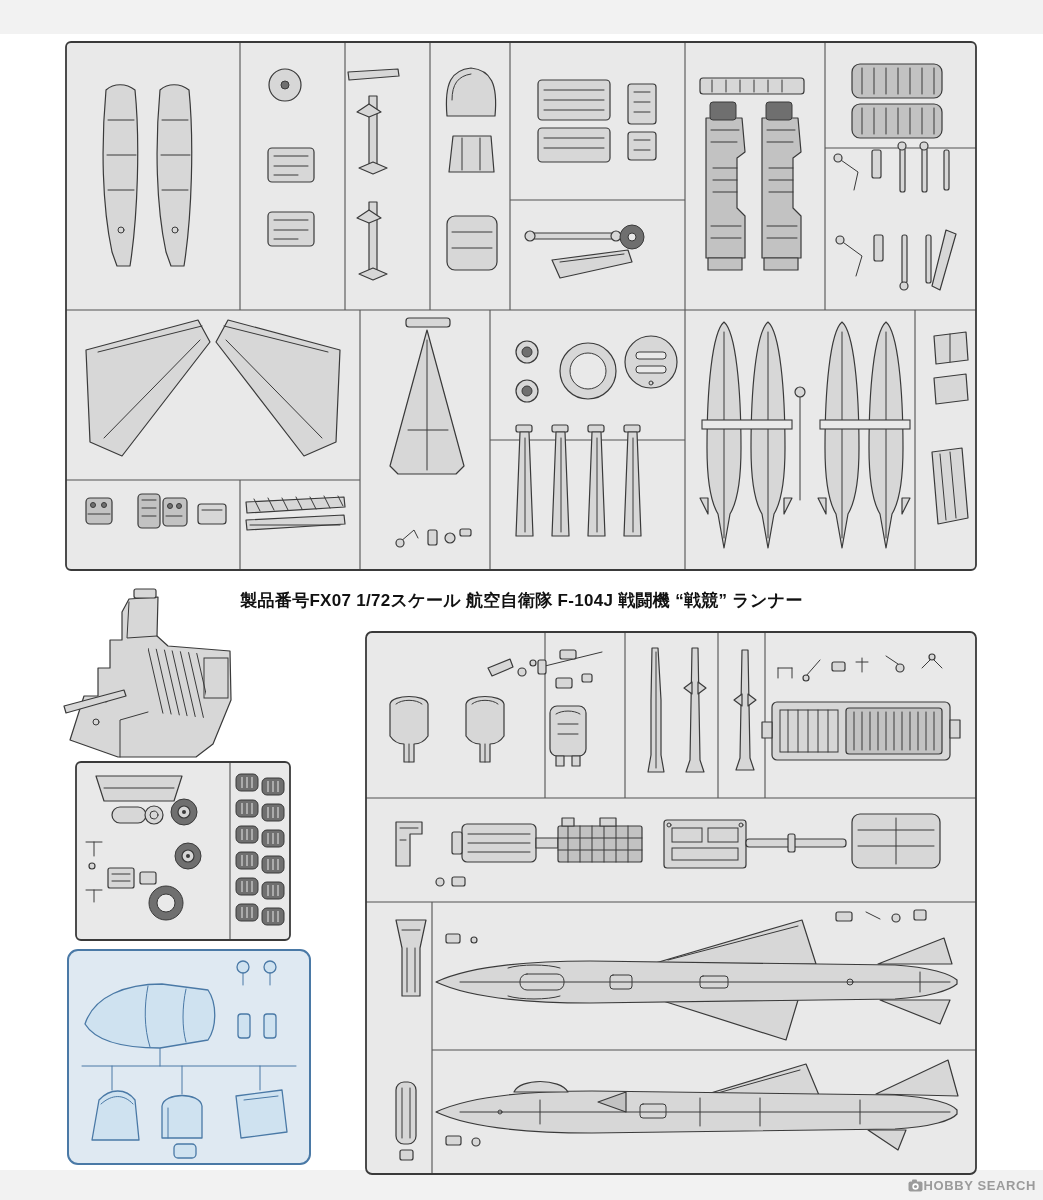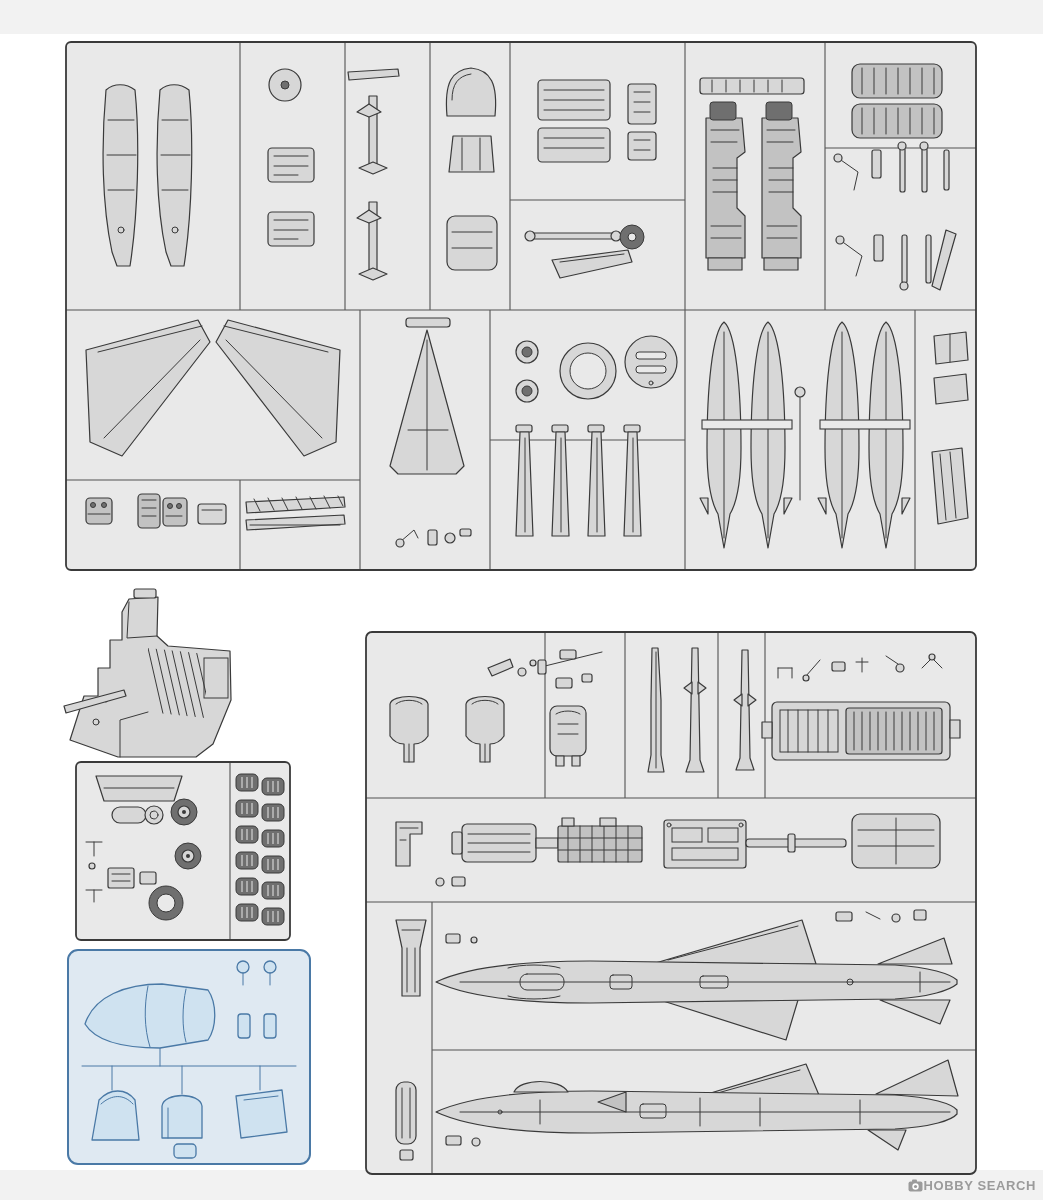--- a/index.html
+++ b/index.html
@@ -471,20 +471,21 @@
       <path class="pt2" d="M598,1102 L626,1092 L626,1112 Z"></path>
       <path class="ln" d="M460,1112H950 M540,1100V1124 M700,1098V1126 M760,1098V1126 M860,1100V1124"></path>
       <rect class="ln" x="640" y="1104" width="26" height="14" rx="3"></rect>
       <circle class="ln" cx="500" cy="1112" r="2"></circle>
       <rect class="pt" x="446" y="1136" width="15" height="9" rx="2"></rect>
       <circle class="pt" cx="476" cy="1142" r="4"></circle>
     </g>
   </g>
 </svg>
 
+<div class="caption">製品番号FX07 1/72スケール 航空自衛隊 F-104J 戦闘機 “戦競” ランナー</div>
 
 <div class="watermark">
   <span style="display:inline-flex;">
     <svg width="15" height="13" viewBox="0 0 15 13">
       <rect x="0.5" y="2.5" width="14" height="10" rx="2" fill="currentColor"></rect>
       <rect x="4" y="0.5" width="5" height="3" rx="1" fill="currentColor"></rect>
       <circle cx="7.5" cy="7.5" r="3.2" fill="#ffffff"></circle>
       <circle cx="7.5" cy="7.5" r="1.6" fill="currentColor"></circle>
     </svg>
   </span>

